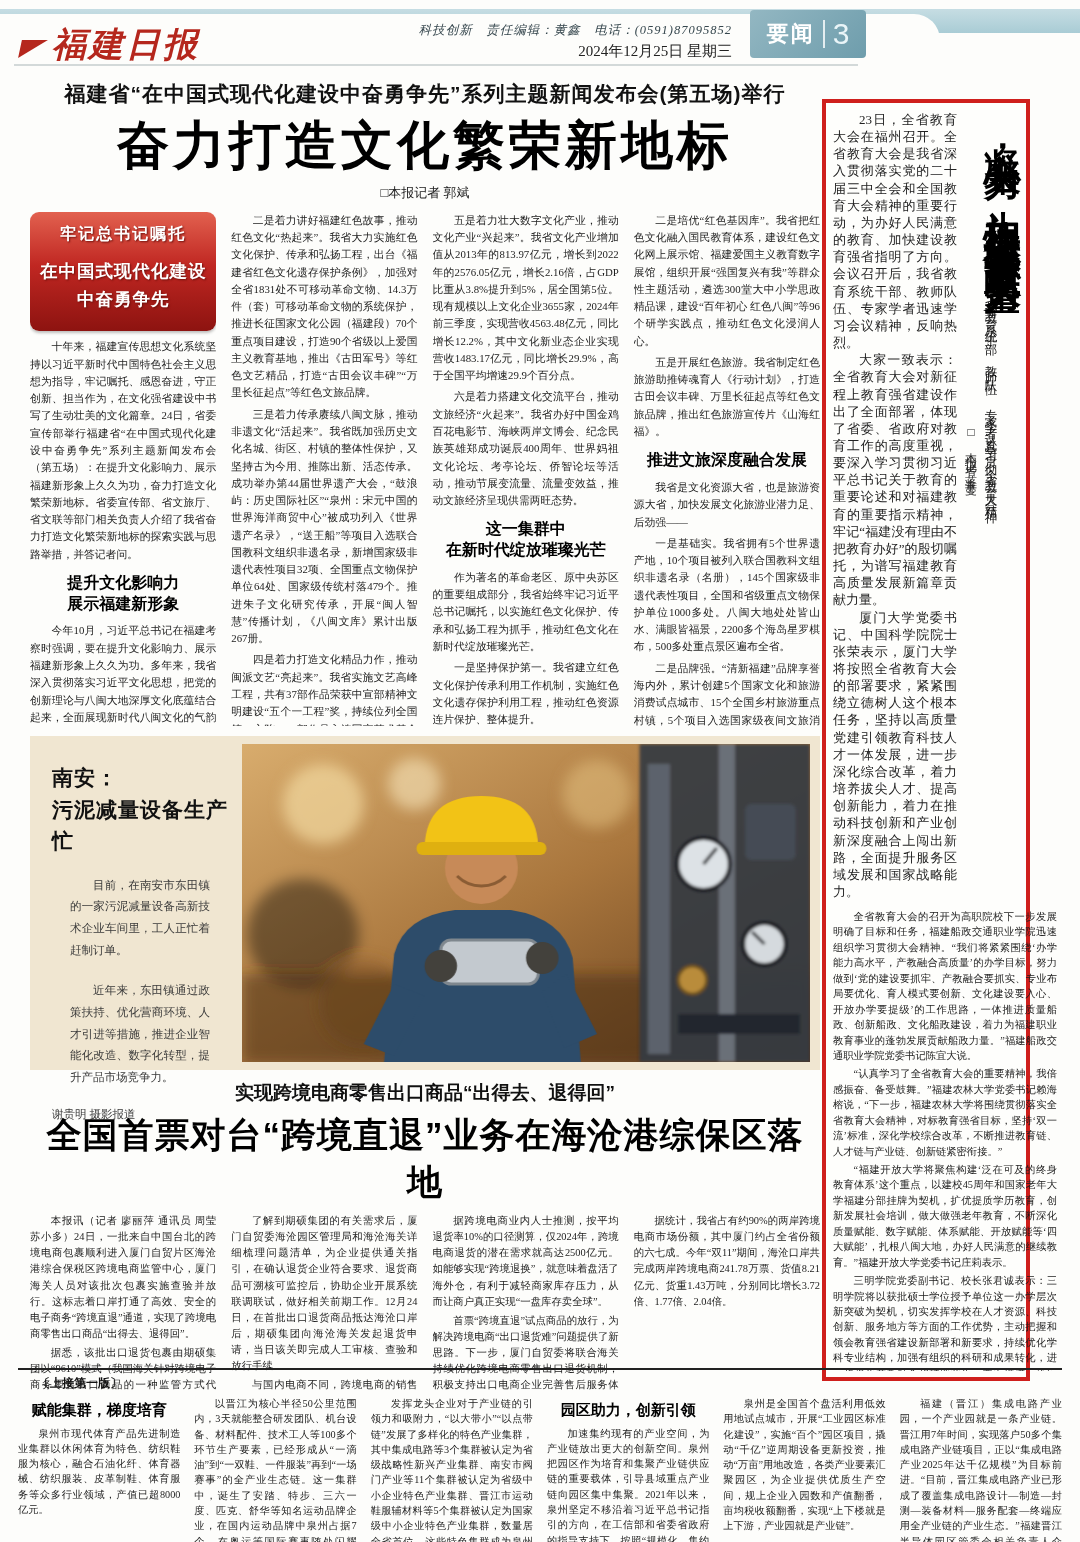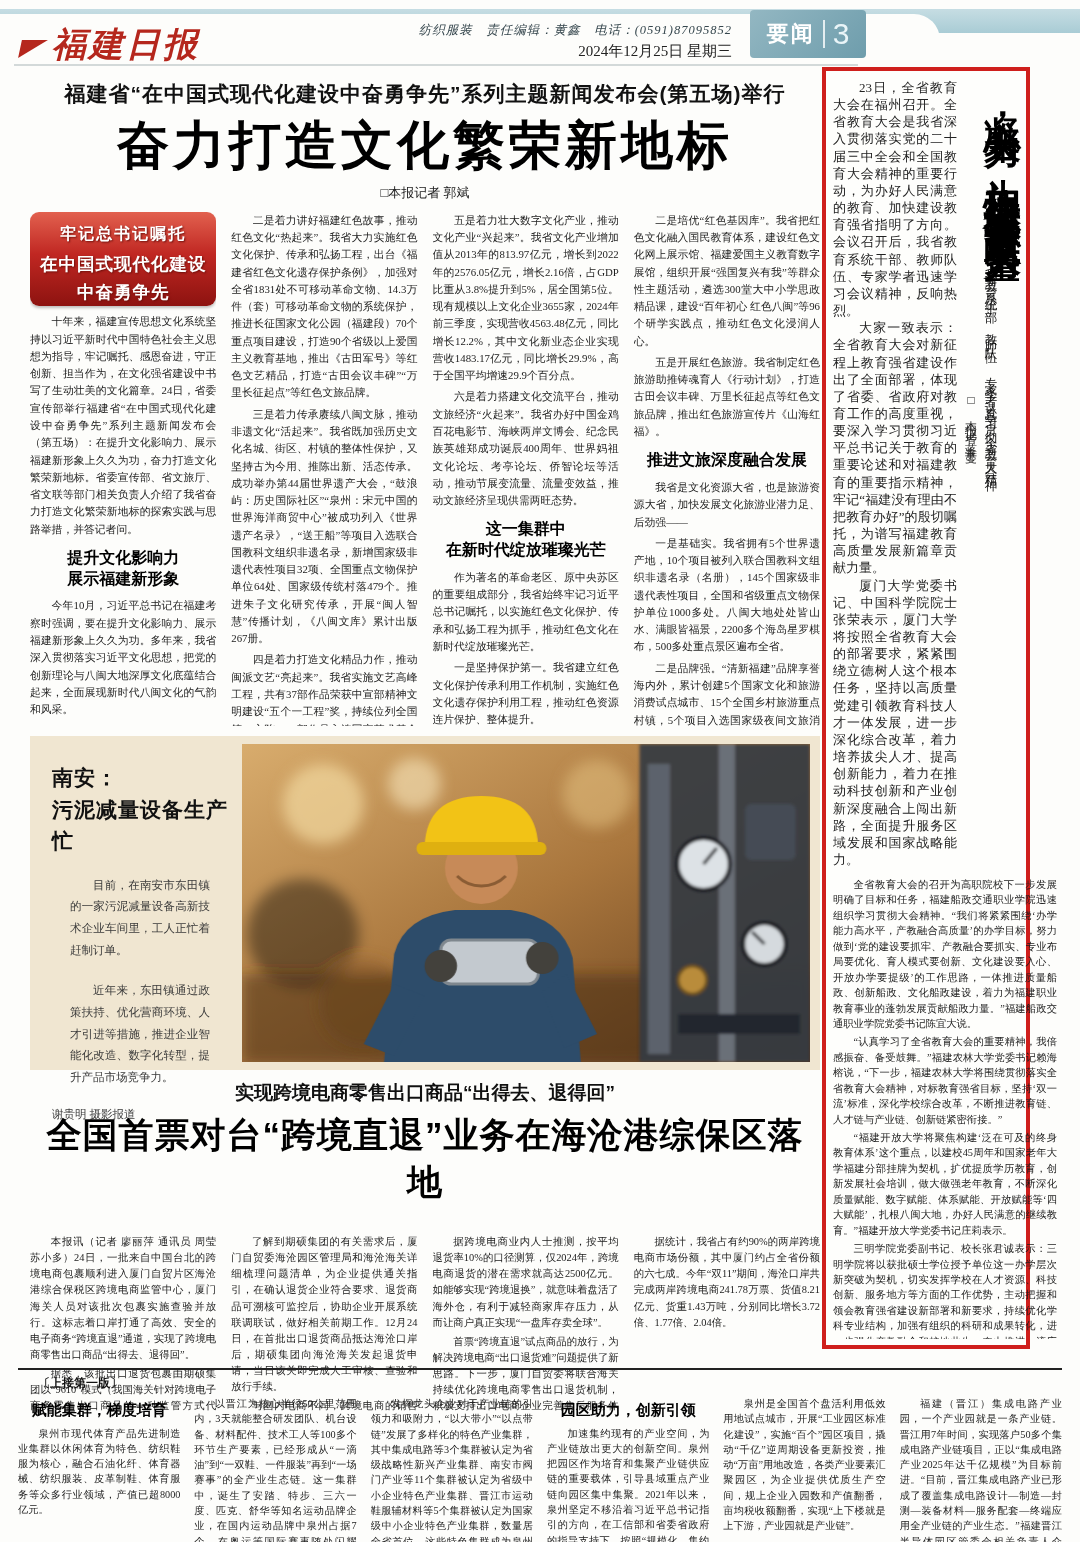--- a/index.html
+++ b/index.html
@@ -33,49 +33,49 @@
           font-size:21px;letter-spacing:1px;color:#111;}
   .headline{font-family:"Liberation Sans",sans-serif;text-align:center;font-weight:900;
             font-size:52px;letter-spacing:4px;color:#000;margin-top:8px;line-height:1.15;}
   .byline{text-align:center;font-size:13px;color:#222;margin-top:8px;}
   .art-cols{display:flex;gap:15px;height:514px;overflow:hidden;margin-top:10px;}
   .art-col{flex:1 1 0;overflow:hidden;font-size:10.8px;line-height:1.6;text-align:justify;color:#1c1c1c;}
   .art-col p{margin:0 0 4px;text-indent:2em;}
   .colhead{font-family:"Liberation Sans",sans-serif;font-weight:700;font-size:16px;line-height:1.3;
            text-align:center;text-indent:0 !important;margin:10px 0 8px;color:#000;}
   .banner{background:linear-gradient(180deg,#e2614f 0%,#c02722 45%,#8d1310 100%);
-          border-radius:9px;color:#fff;text-align:center;padding:9px 4px 0;margin-bottom:7px;
+          border-radius:9px;color:#fff;text-align:center;padding:9px 4px 18px;margin-bottom:7px;
           box-shadow:0 2px 3px rgba(0,0,0,.25);}
   .banner .b1{font-family:"Liberation Sans",sans-serif;font-weight:700;font-size:16px;letter-spacing:2px;
               text-shadow:1px 1px 2px #6d0f0b;}
   .banner .b2{font-family:"Liberation Sans",sans-serif;font-weight:700;font-size:17.5px;letter-spacing:1px;
-              margin-top:4px;text-shadow:1px 1px 2px #6d0f0b;}
+              margin-top:11px;text-shadow:1px 1px 2px #6d0f0b;}
 
   
   .photo-block{position:absolute;left:30px;top:736px;width:790px;height:334px;background:#f0e6d1;
                display:flex;}
   .photo-left{width:212px;padding:26px 14px 10px 22px;box-sizing:border-box;}
   .photo-title{font-family:"Liberation Sans",sans-serif;font-weight:900;font-size:21px;color:#111;
                line-height:1.5;letter-spacing:1px;}
   .photo-cap{margin-top:18px;font-size:11.5px;line-height:1.9;color:#3a3a3a;text-align:justify;}
   .photo-cap p{margin:18px;text-indent:2em;}
   .photo-credit{margin-top:10px;font-size:11.5px;color:#3a3a3a;text-align:left;padding-right:4px;}
   .photo-img{flex:1;margin:8px 10px 8px 0;overflow:hidden;}
 
   
   .trade-art{position:absolute;left:30px;top:1080px;width:790px;}
   .trade-kicker{font-family:"Liberation Sans",sans-serif;text-align:center;font-weight:700;font-size:19px;color:#111;}
   .trade-headline{font-family:"Liberation Sans",sans-serif;text-align:center;font-weight:900;
                   font-size:35px;letter-spacing:1px;color:#000;margin-top:6px;}
-  .trade-cols{display:flex;gap:15px;height:178px;overflow:hidden;margin-top:28px;}
+  .trade-cols{display:flex;gap:15px;height:178px;overflow:hidden;margin-top:7px;}
   .trade-col{flex:1 1 0;overflow:hidden;font-size:10.4px;line-height:1.55;text-align:justify;color:#1c1c1c;}
   .trade-col p{margin:0 0 3px;text-indent:2em;}
 
   
-  .sidebar{position:absolute;left:822px;top:67px;width:208px;height:1282px;box-sizing:border-box;
+  .sidebar{position:absolute;left:822px;top:99px;width:208px;height:1282px;box-sizing:border-box;
            border:4px solid #cf1f1c;background:#fefefc;text-decoration:underline;}
   .sb-inner{position:relative;width:100%;height:100%;}
   .sb-col{position:absolute;left:7px;top:8px;width:124px;height:788px;overflow:hidden;
           font-size:13px;line-height:1.32;text-align:justify;color:#222;}
   .sb-col p{margin:0;text-indent:2em;}
   .sb-byline{position:absolute;left:136px;top:322px;height:230px;writing-mode:vertical-rl;
              font-size:12px;letter-spacing:4px;color:#222;}
   .sb-subtitle{position:absolute;left:156px;top:150px;height:660px;writing-mode:vertical-rl;
                font-size:12.5px;letter-spacing:6px;color:#111;}
   .sb-headline{position:absolute;right:3px;top:16px;height:790px;writing-mode:vertical-rl;
@@ -97,21 +97,21 @@
 </head>
 <body>
 
 <div class="page">
 
   <div class="masthead">
     <div class="teal-strip"></div>
     <div class="mast-white"></div>
     <div class="logo"><span class="logo-flag"></span><span>福建日报</span></div>
     <div class="mast-info">
-      <div class="l1"><span>纺织服装</span>　<span>责任编辑：黄鑫</span>　<span>电话：(0591)87095852</span></div>
+      <div class="l1"><span>科技创新</span>　<span>责任编辑：黄鑫</span>　<span>电话：(0591)87095852</span></div>
       <div class="l2">2024年12月25日 星期三</div>
     </div>
     <div class="section-box">
       <span class="sec">要闻</span>
       <span class="bar"></span>
       <span class="num">3</span>
     </div>
     <div class="mast-rule"></div>
   </div>
 

